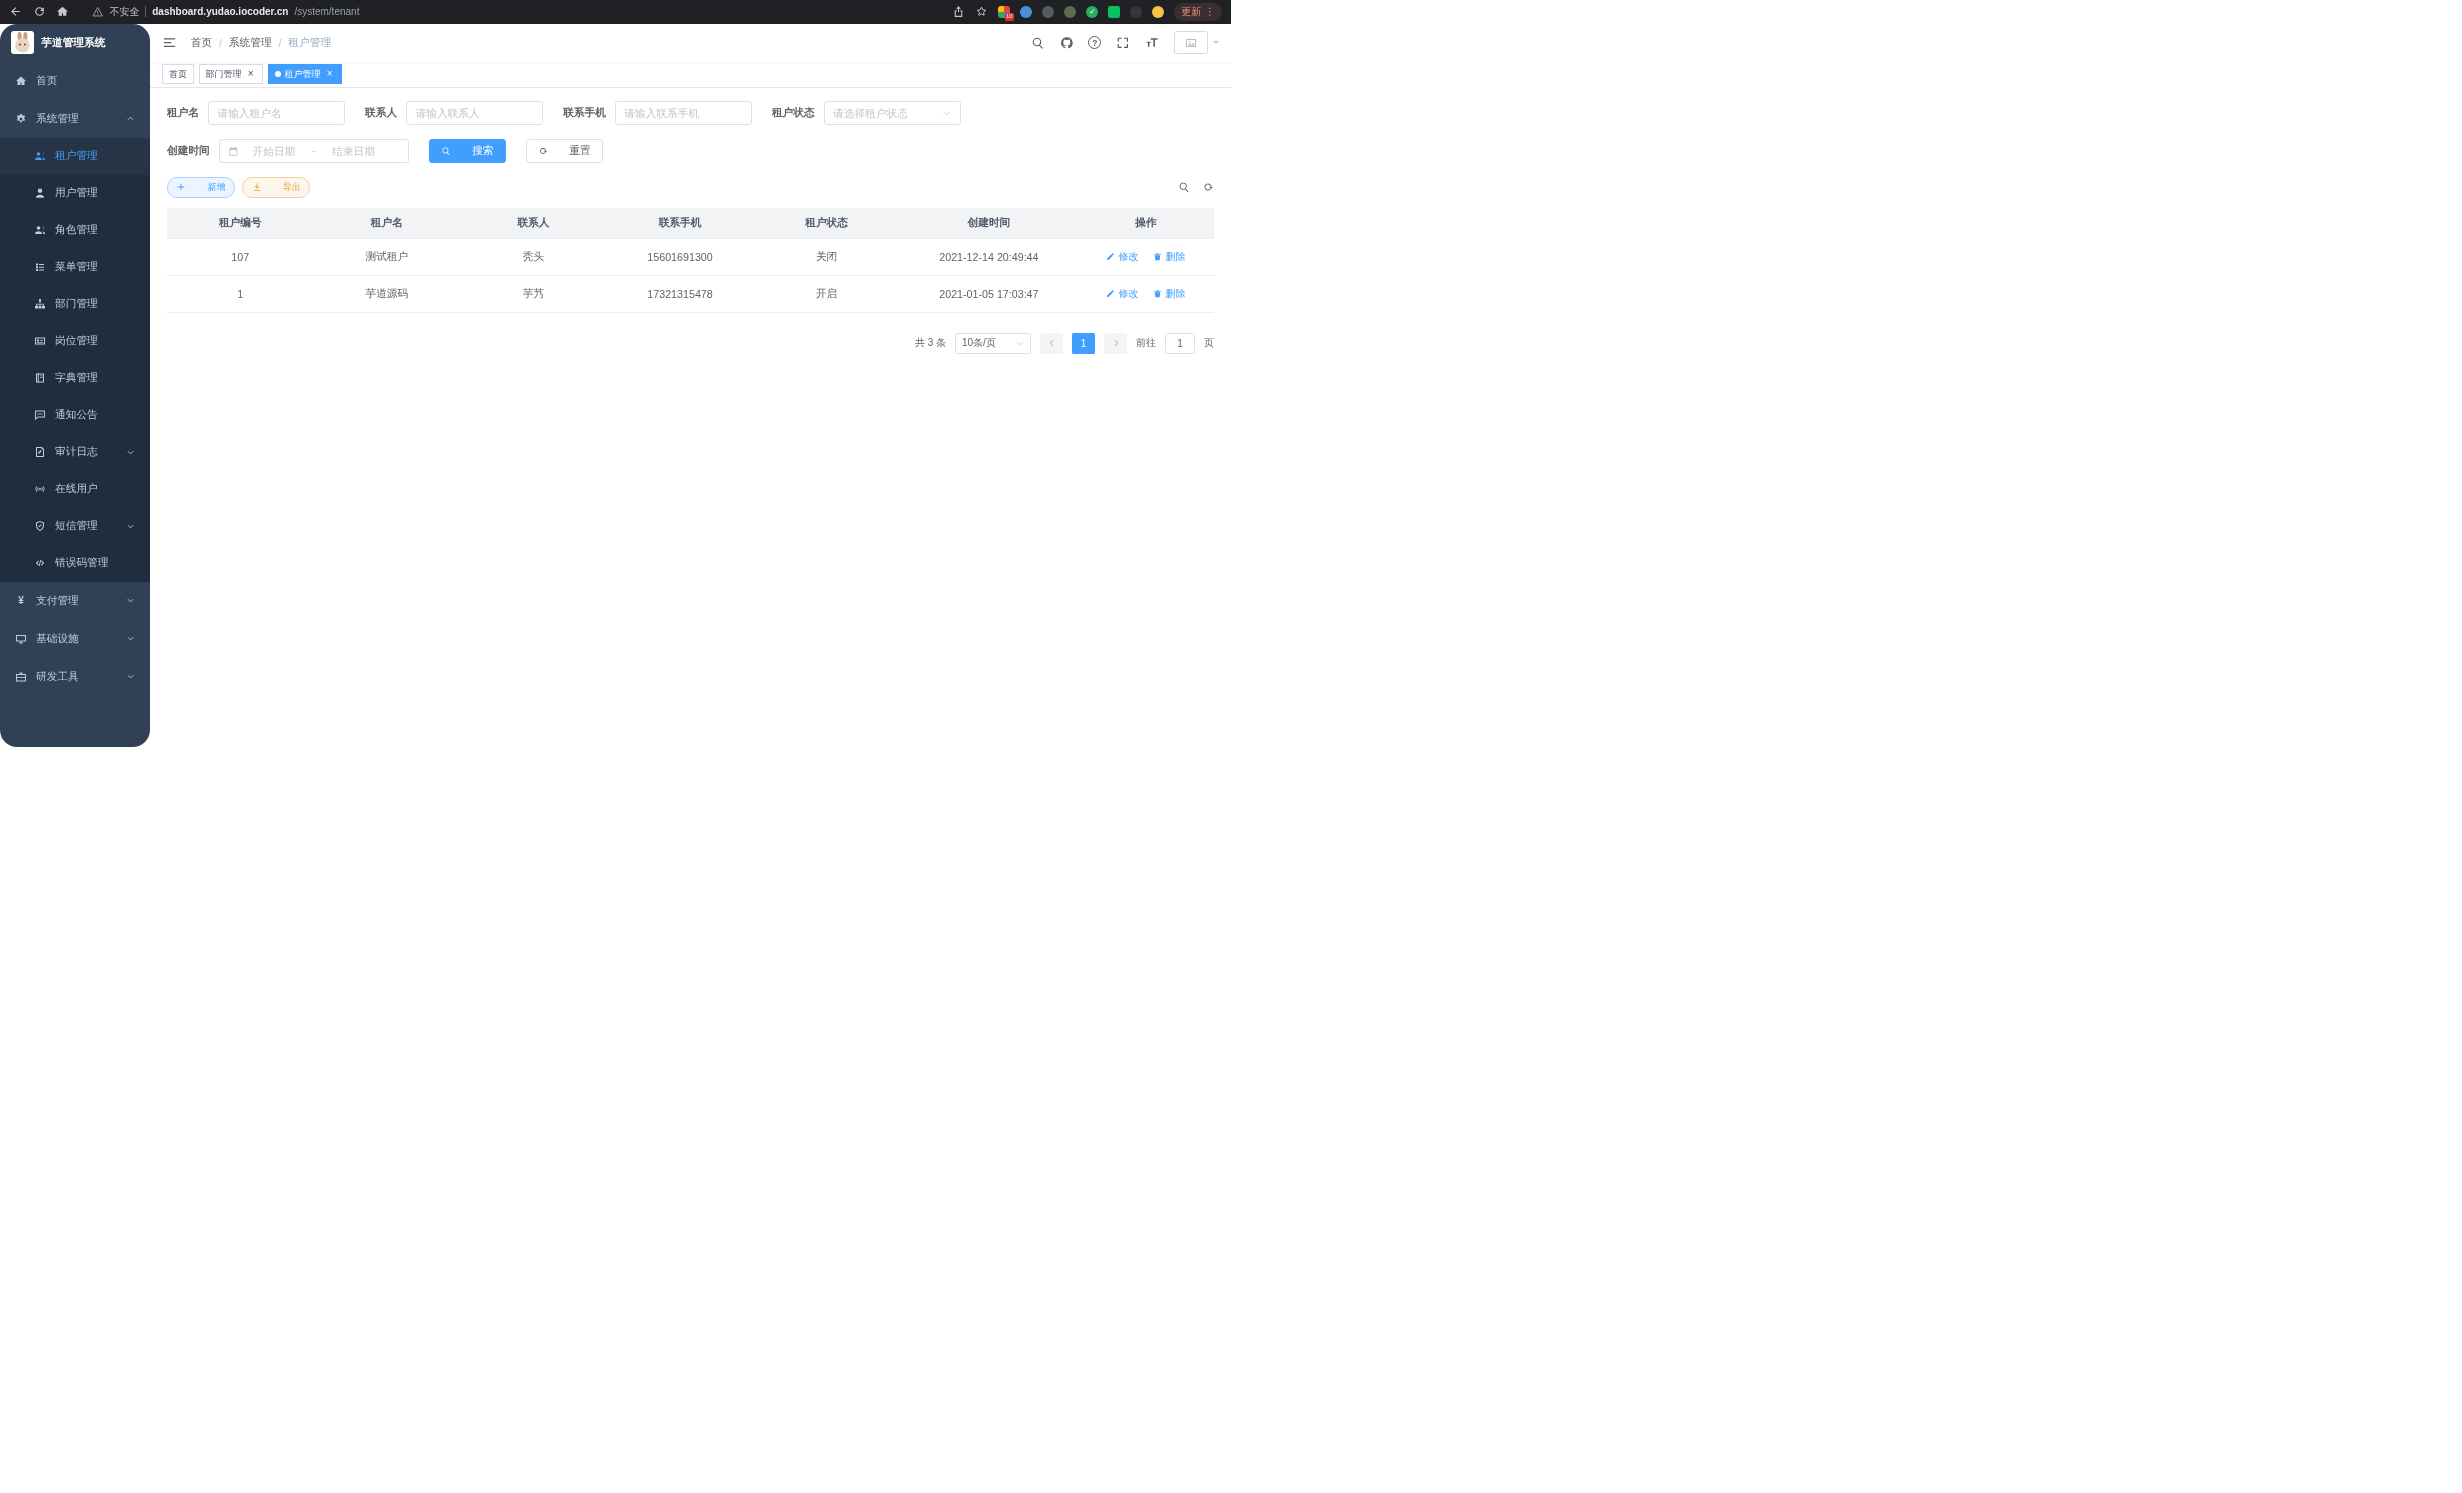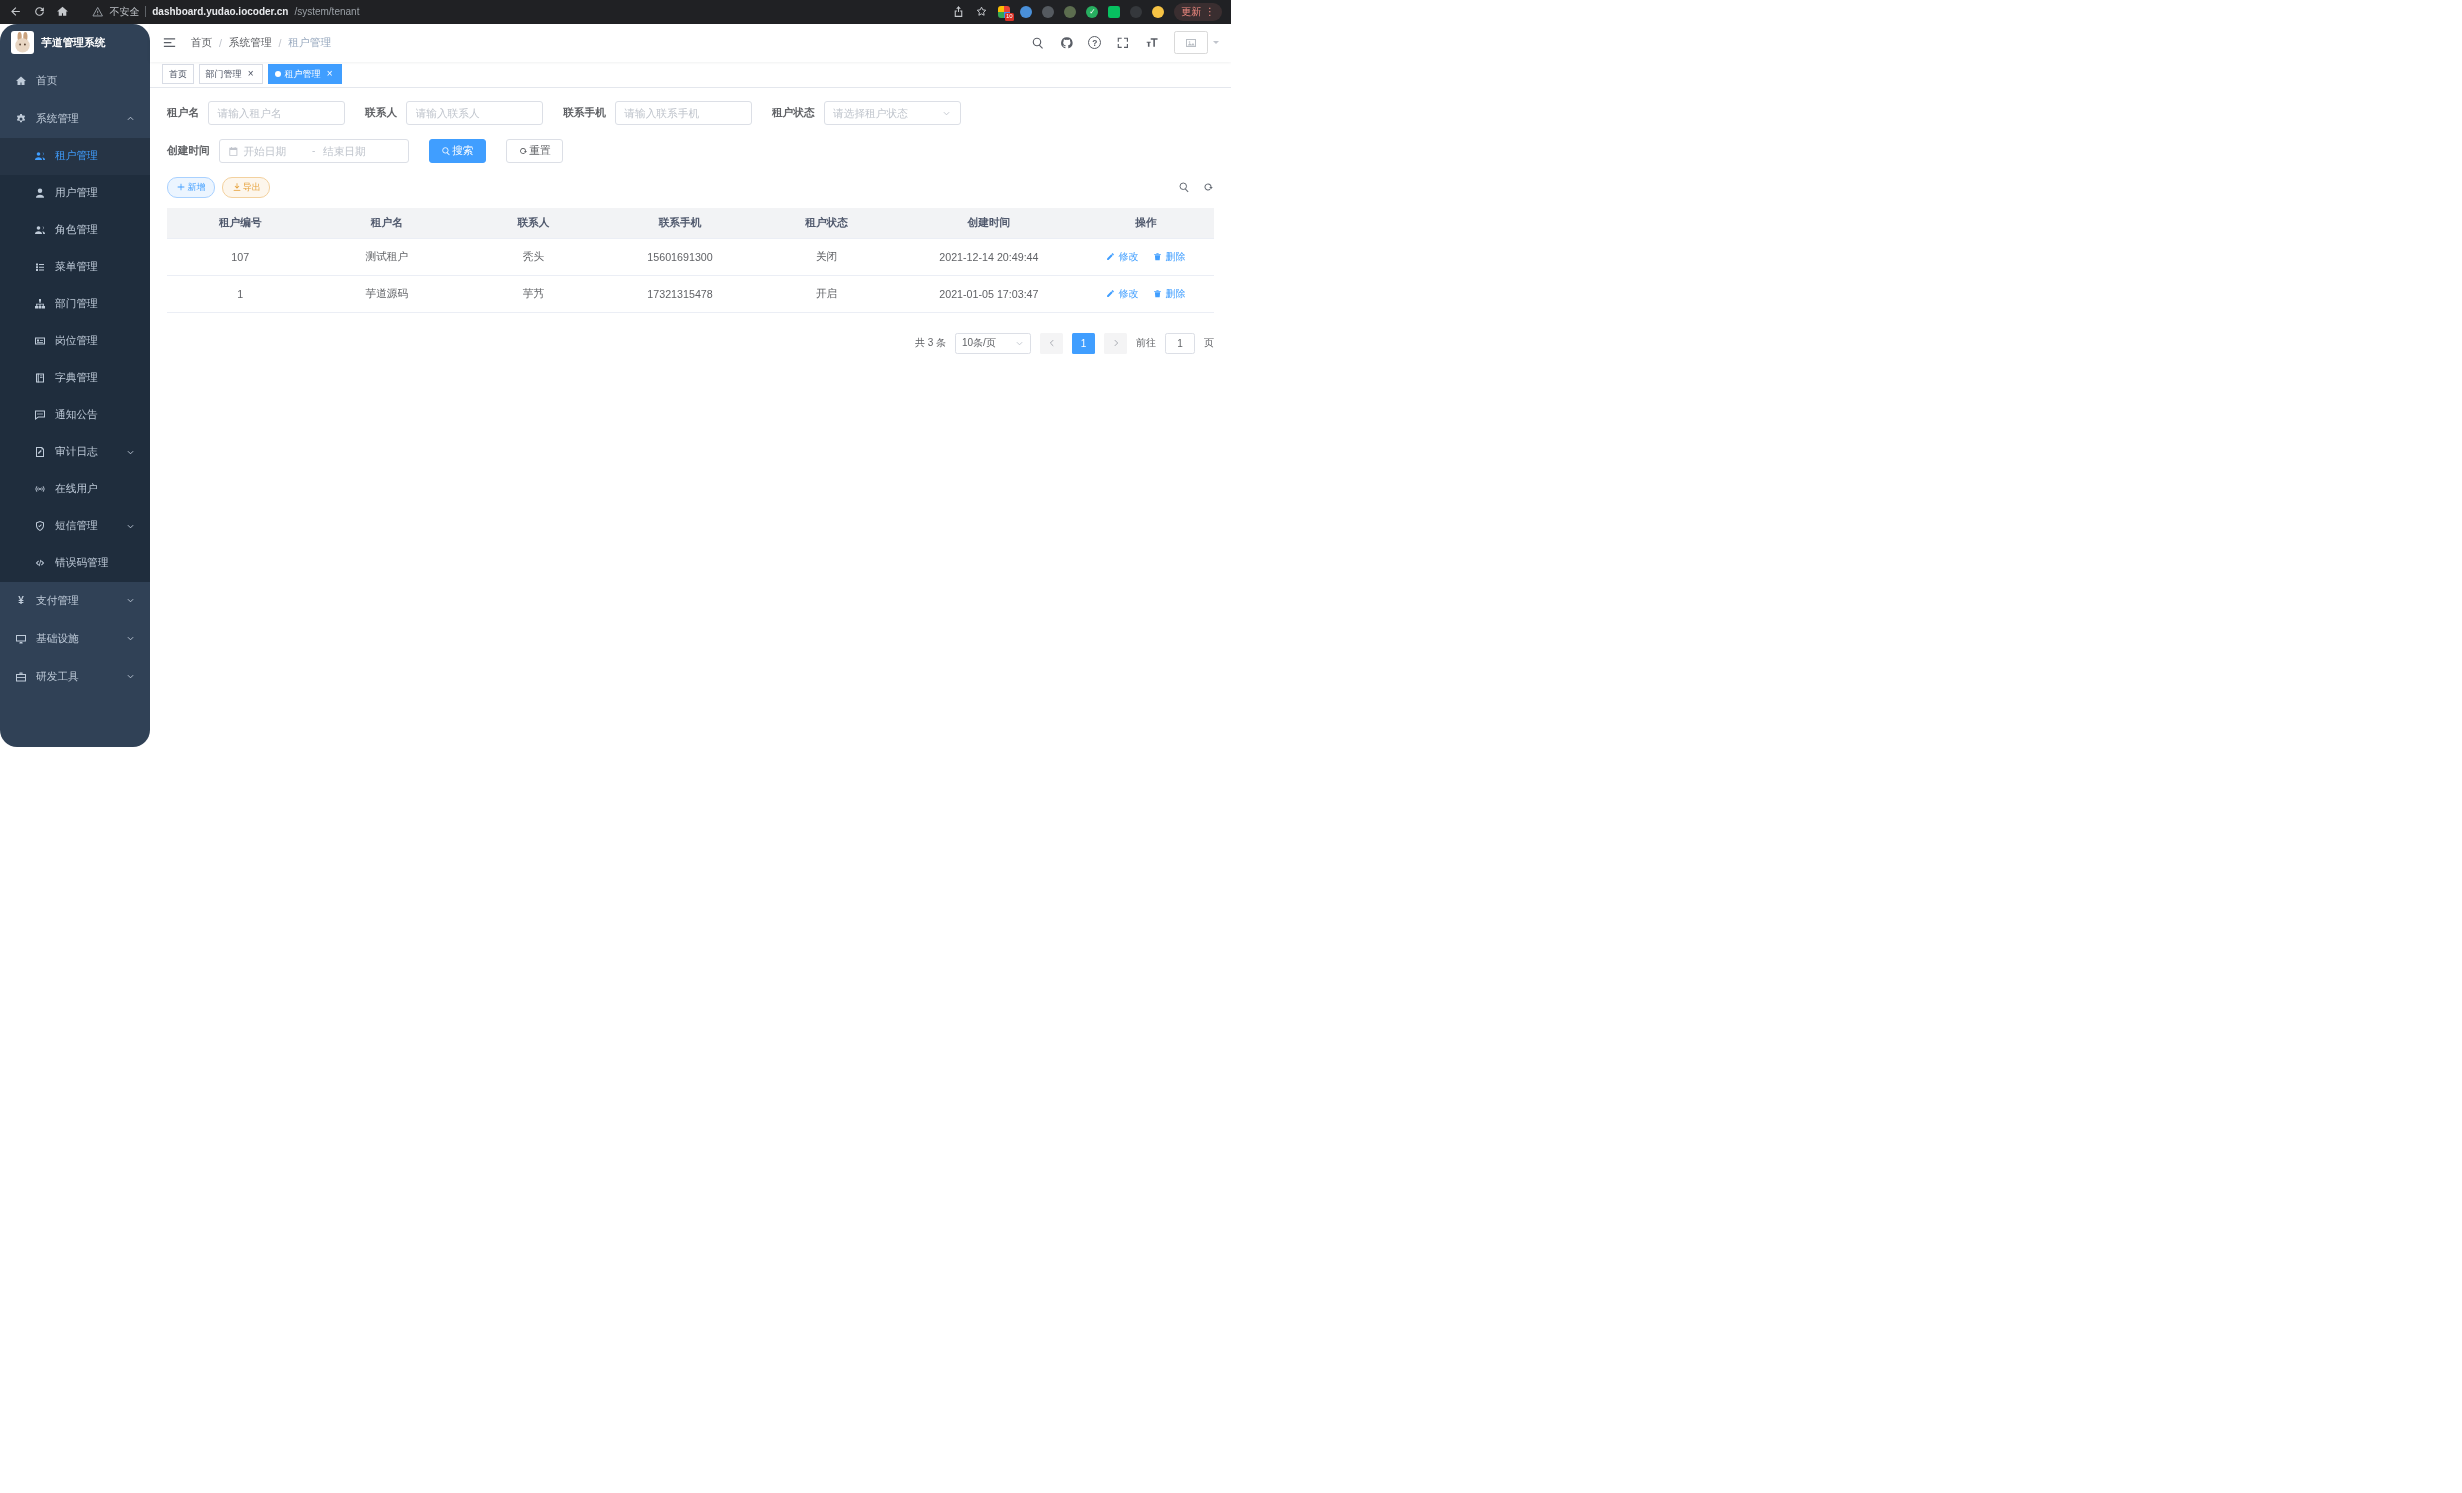--- a/index.html
+++ b/index.html
@@ -82,26 +82,26 @@
   .filter-row { display:flex; align-items:center; flex-wrap:wrap; }
   .form-item { display:flex; align-items:center; margin:0 20px 13.7px 0; }
   .form-label { font-size:10.7px; font-weight:700; color:#606266; margin-right:9px; white-space:nowrap; }
   .el-input { width:137px; height:24px; border:0.8px solid #dcdfe6; border-radius:3px; background:#fff;
     display:flex; align-items:center; padding:0 8.4px; gap:4.6px; }
   .el-input input { border:none; outline:none; width:100%; font-size:10.7px; color:#606266;
     font-family:inherit; background:transparent; }
   .el-input input::placeholder { color:#bfc4cc; }
   .sel-caret { width:9px; height:9px; color:#c0c4cc; flex:none; }
   .date-range { width:190px; }
-  .date-range input { width:61px; }
+  .date-range input { width:61px; text-align:center; }
   .date-sep { color:#bfc4cc; font-size:10px; padding:0 3px; }
   .cal-ic { width:10.7px; height:10.7px; color:#c0c4cc; flex:none; }
 
   .btn { height:24px; padding:0 11.4px; border-radius:3px; border:0.8px solid #dcdfe6; background:#fff;
-    color:#606266; font-size:10.7px; display:inline-flex; align-items:center; gap:1px; cursor:pointer;
+    color:#606266; font-size:10.7px; display:inline-flex; align-items:center; gap:21px; cursor:pointer;
     font-family:Liberation Mono, monospace; }
   .btn .bic { width:10px; height:10px; }
   .btn-primary { background:#409eff; border-color:#409eff; color:#fff; }
   .btn-sm { height:21px; padding:0 8.4px; font-size:9px; border-radius:10px; }
   .btn-plain-primary { background:#ecf5ff; border-color:#a9d1ff; color:#409eff; }
   .btn-plain-warning { background:#fdf6ec; border-color:#f3d19e; color:#e6a23c; }
 
   .toolbar-row { display:flex; align-items:center; margin-bottom:10.7px; }
   .toolbar-row .gap { width:7.6px; }
   .tools-right { margin-left:auto; display:flex; align-items:center; gap:12px; color:#646a73; }

